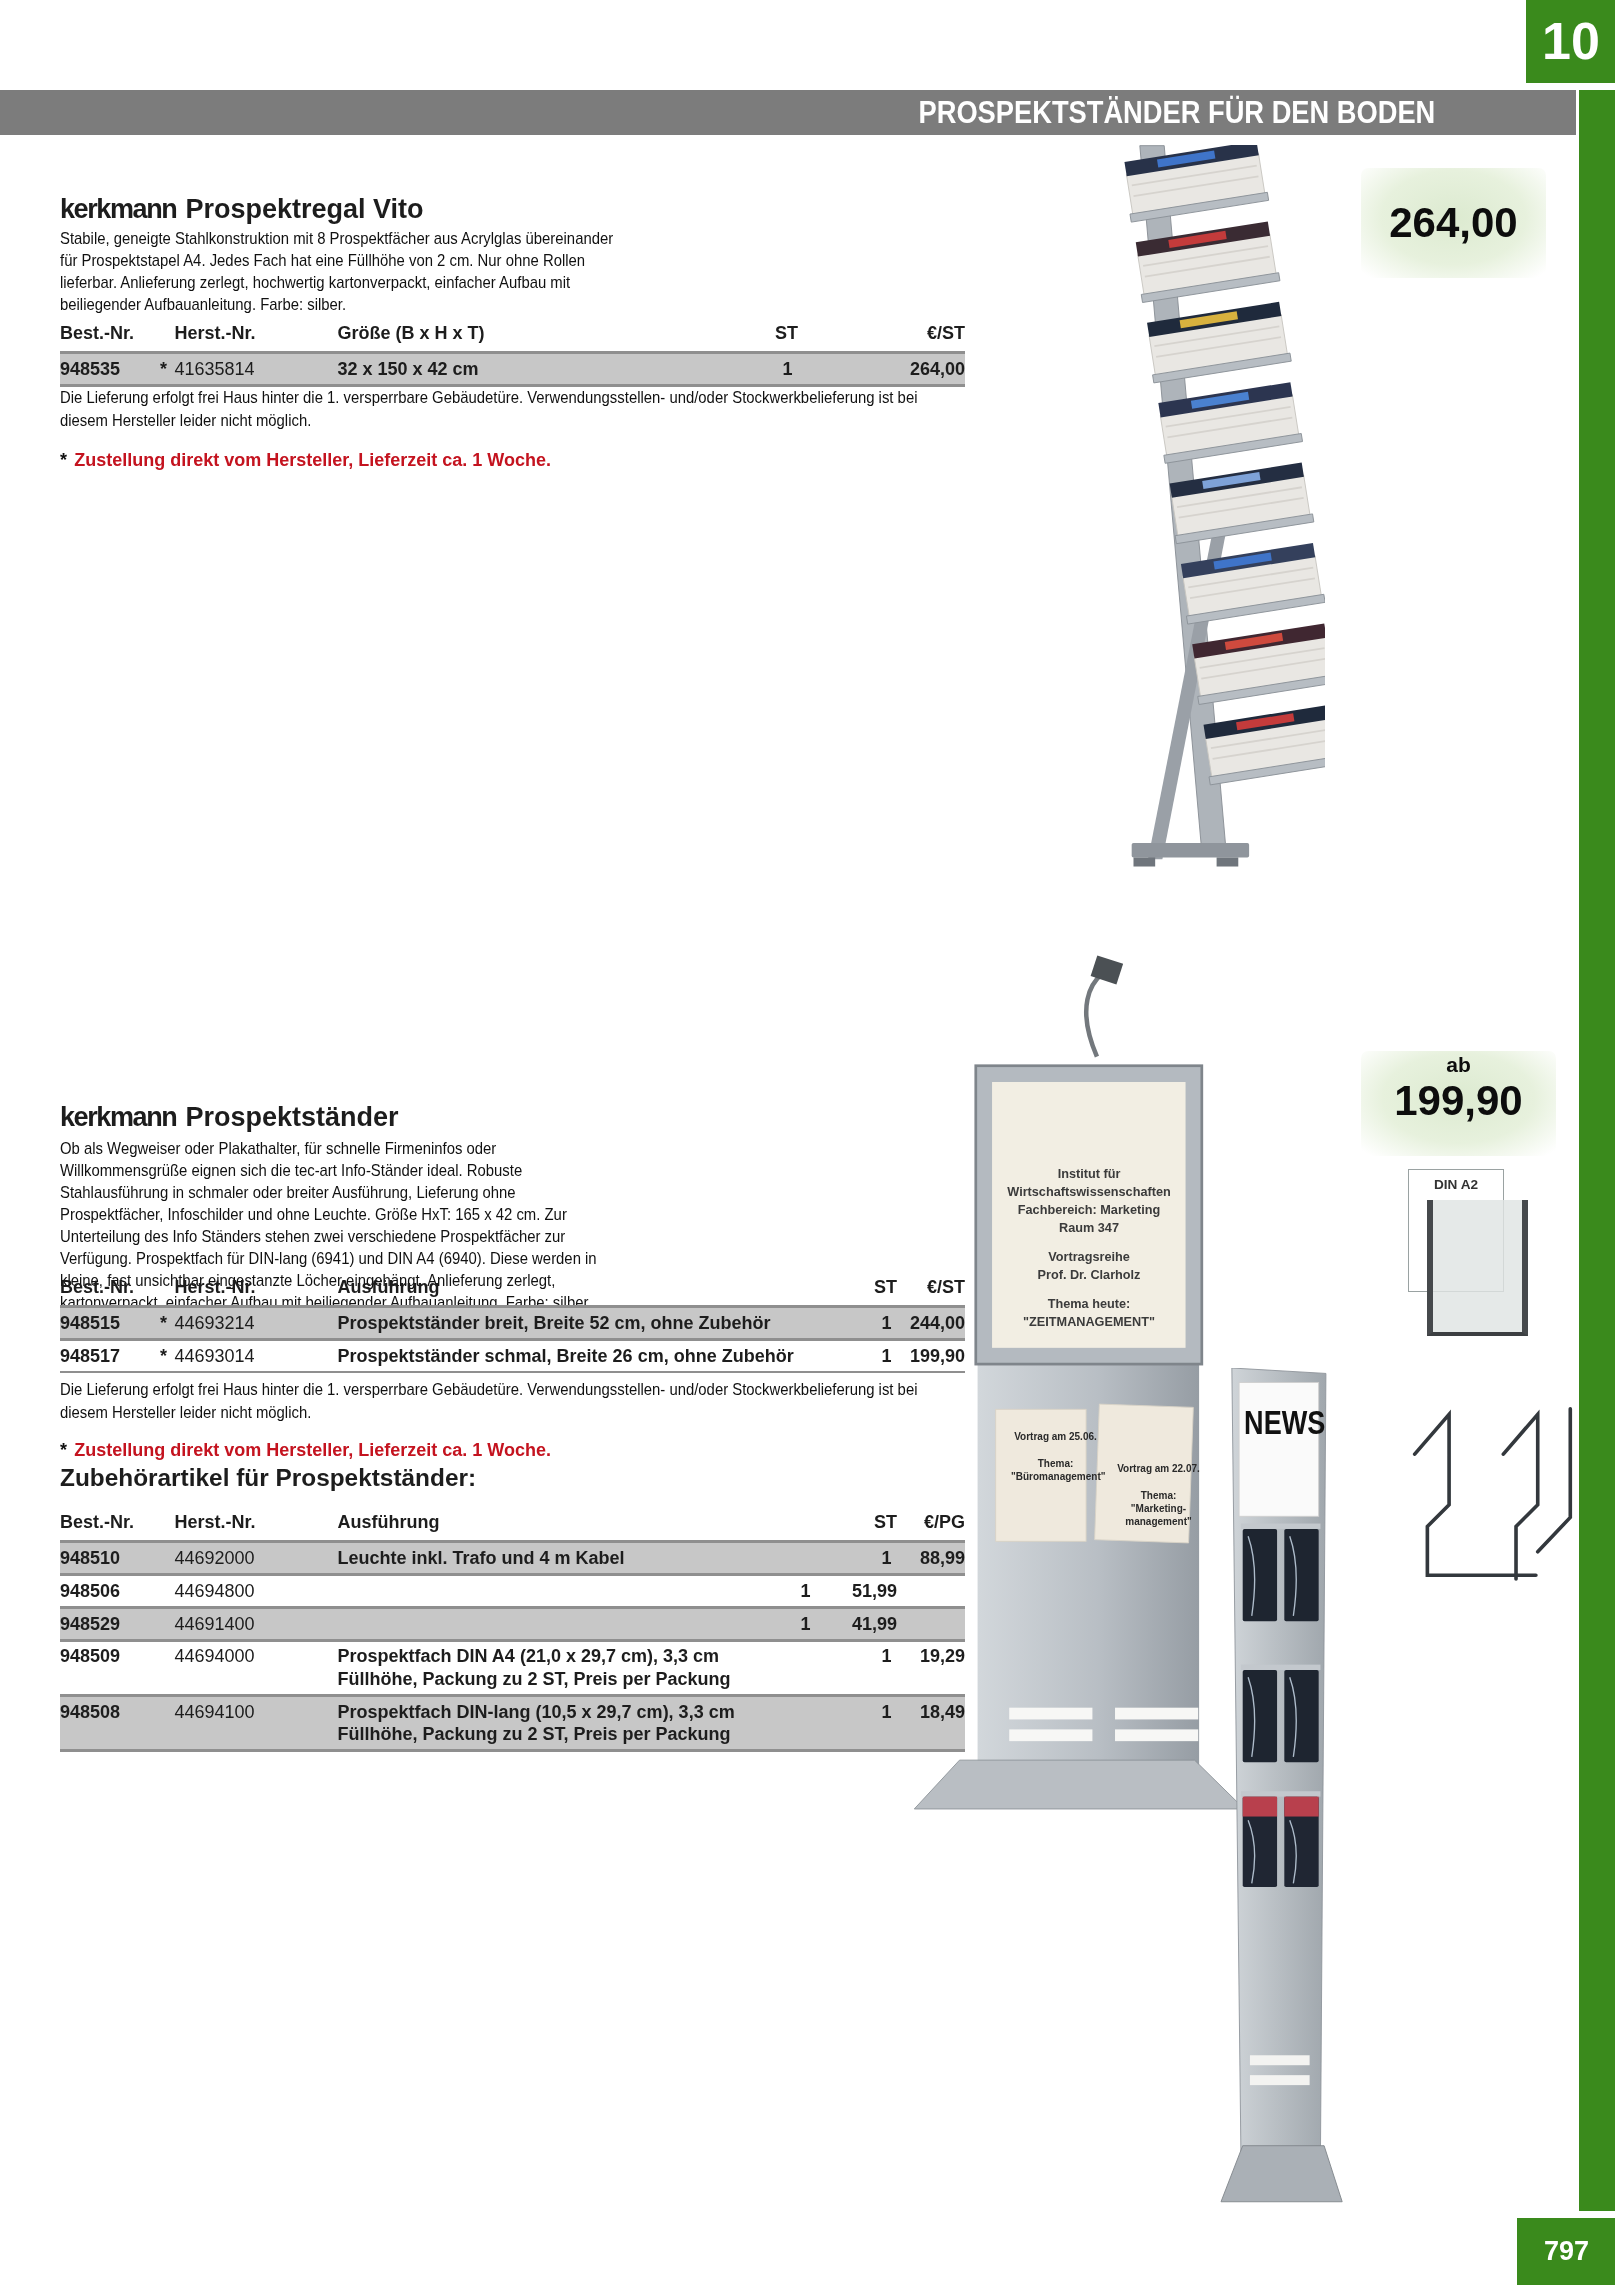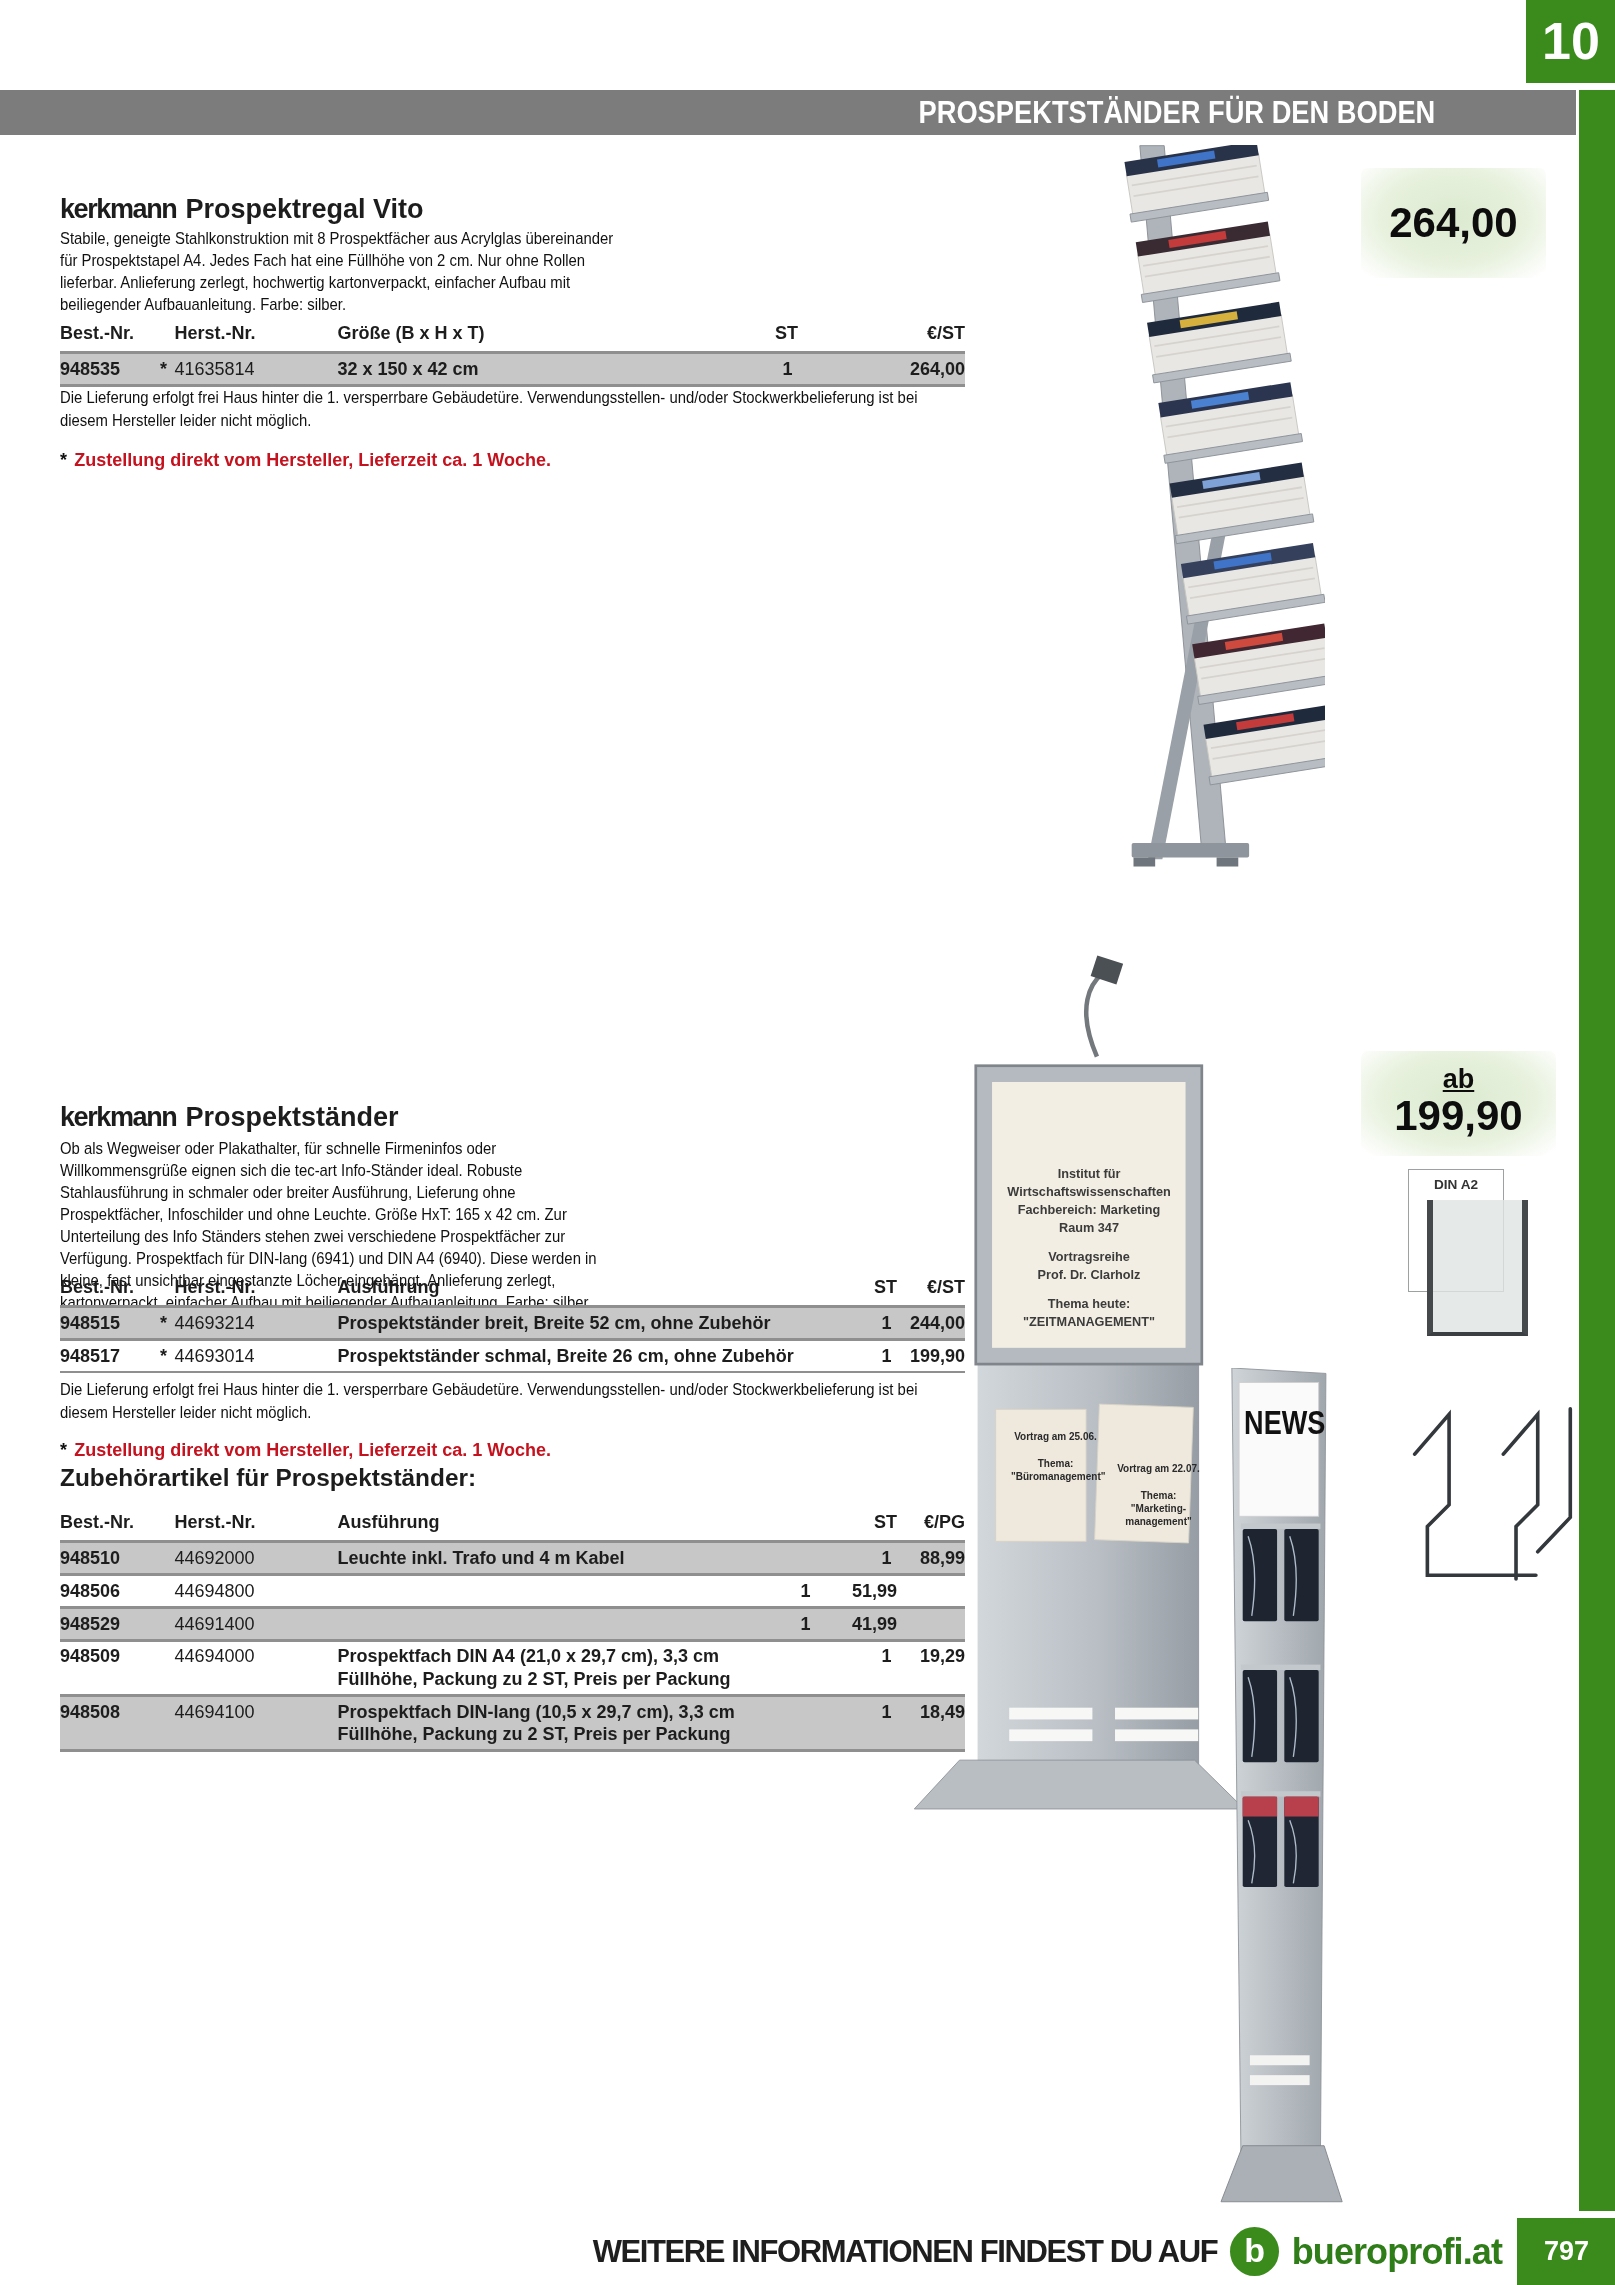--- a/index.html
+++ b/index.html
@@ -41,21 +41,21 @@
   .trow .c-qty{text-align:right;padding-right:5.4px;font-weight:bold;}
   .trow .c-price{text-align:right;font-weight:bold;}
   .thead .c{font-weight:bold;padding:1.8px 0;}
   .gray{background:#c7c7c7;border-top:3.6px solid #8f8f8f;border-bottom:3.6px solid #8f8f8f;}
   .tend{border-bottom:2.7px solid #8f8f8f;}
 
   
   .badge{position:absolute;text-align:center;border-radius:7.2px;
          background:radial-gradient(ellipse at 50% 45%,#dcead0 0%,#e7f1dd 55%,#ffffff 95%);}
   .badge .big{font-size:42px;font-weight:bold;color:#0d0d0d;line-height:47px;}
-  .badge .ab{font-size:27px;font-weight:bold;color:#0d0d0d;line-height:25px;padding-top:16px;text-decoration:underline;}
+  .badge .ab{font-size:21px;font-weight:bold;color:#0d0d0d;line-height:25px;padding-top:1px;}
   .badge1{left:1361px;top:168px;width:185px;height:110px;padding-top:31px;box-sizing:border-box;}
   .badge2{left:1361px;top:1051px;width:195px;height:105px;box-sizing:border-box;}
 
   
   .footer{position:absolute;top:2227px;right:114px;display:flex;align-items:center;gap:12.7px;}
   .f-info{font-size:31px;font-weight:bold;color:#1e1e1e;letter-spacing:-1.4px;white-space:nowrap;}
   .f-logo{width:49px;height:49px;border-radius:50%;background:#3a8a1c;color:#fff;font-size:34px;
           font-weight:bold;text-align:center;line-height:47px;}
   .f-site{font-size:36px;font-weight:bold;color:#2f7d18;letter-spacing:-0.9px;white-space:nowrap;}
   .pagebox{position:absolute;left:1517px;top:2218px;width:99px;height:67px;background:#3a8a1c;
@@ -374,21 +374,16 @@
       <path d="M112,62 L150,18 L150,118 L126,142 L126,200"></path>
       <path d="M186,12 L186,132 L150,170"></path>
     </g>
   </svg>
 
   <div class="din-back">
     <div class="din-label">DIN A2</div>
   </div>
   <div class="din-front"></div>
 
-  <div class="footer">
-    <span class="f-info">WEITERE INFORMATIONEN FINDEST DU AUF</span>
-    <span class="f-logo">b</span>
-    <span class="f-site">bueroprofi.at</span>
-  </div>
   <div class="pagebox">797</div>
 
 </div>
 
 
 </body></html>

